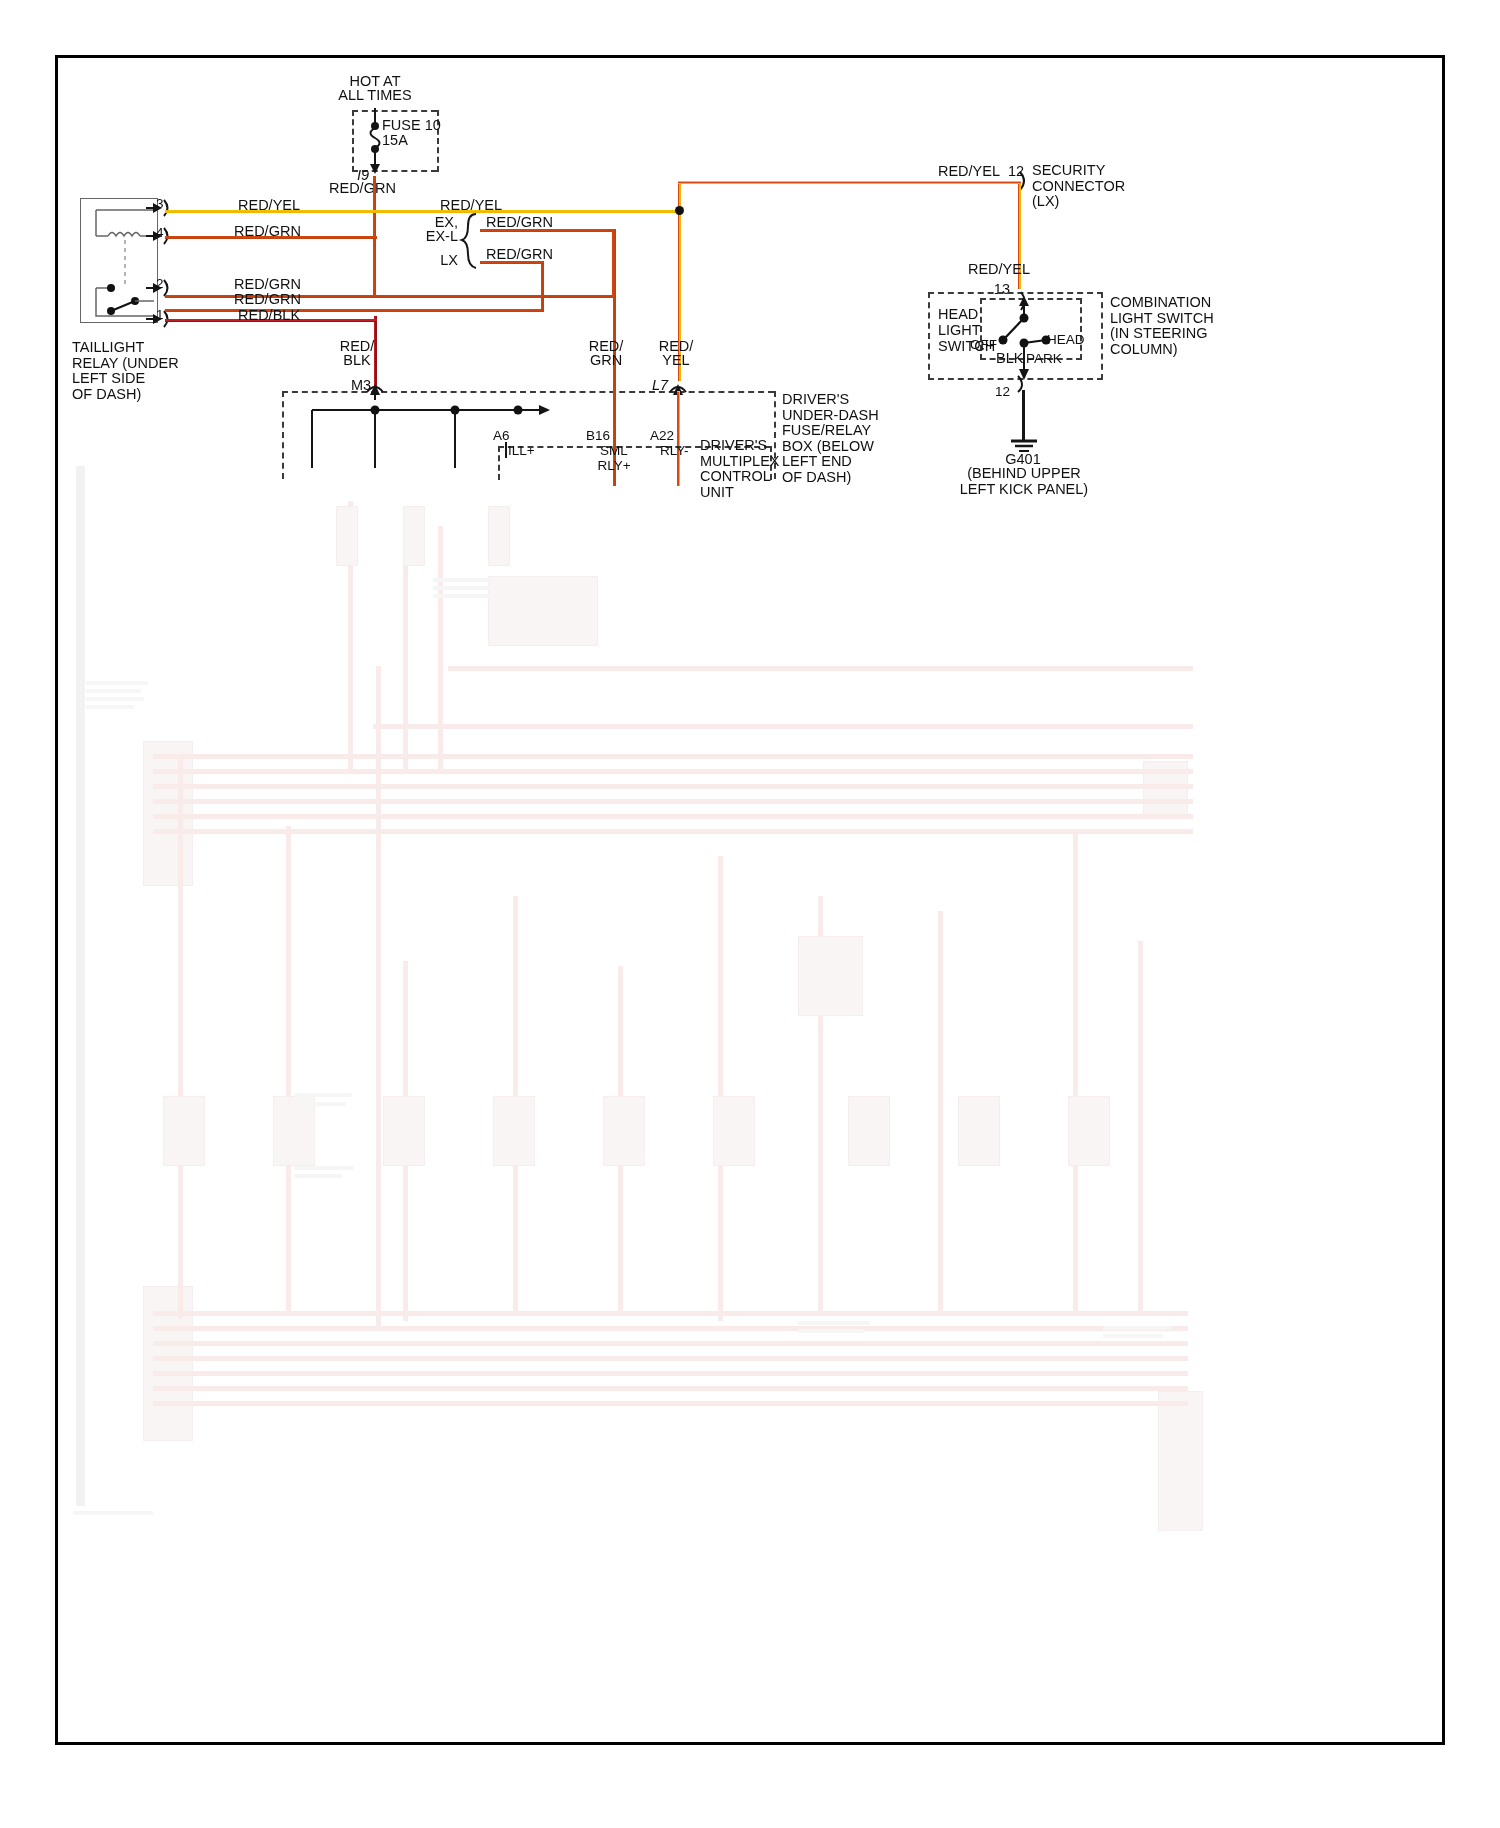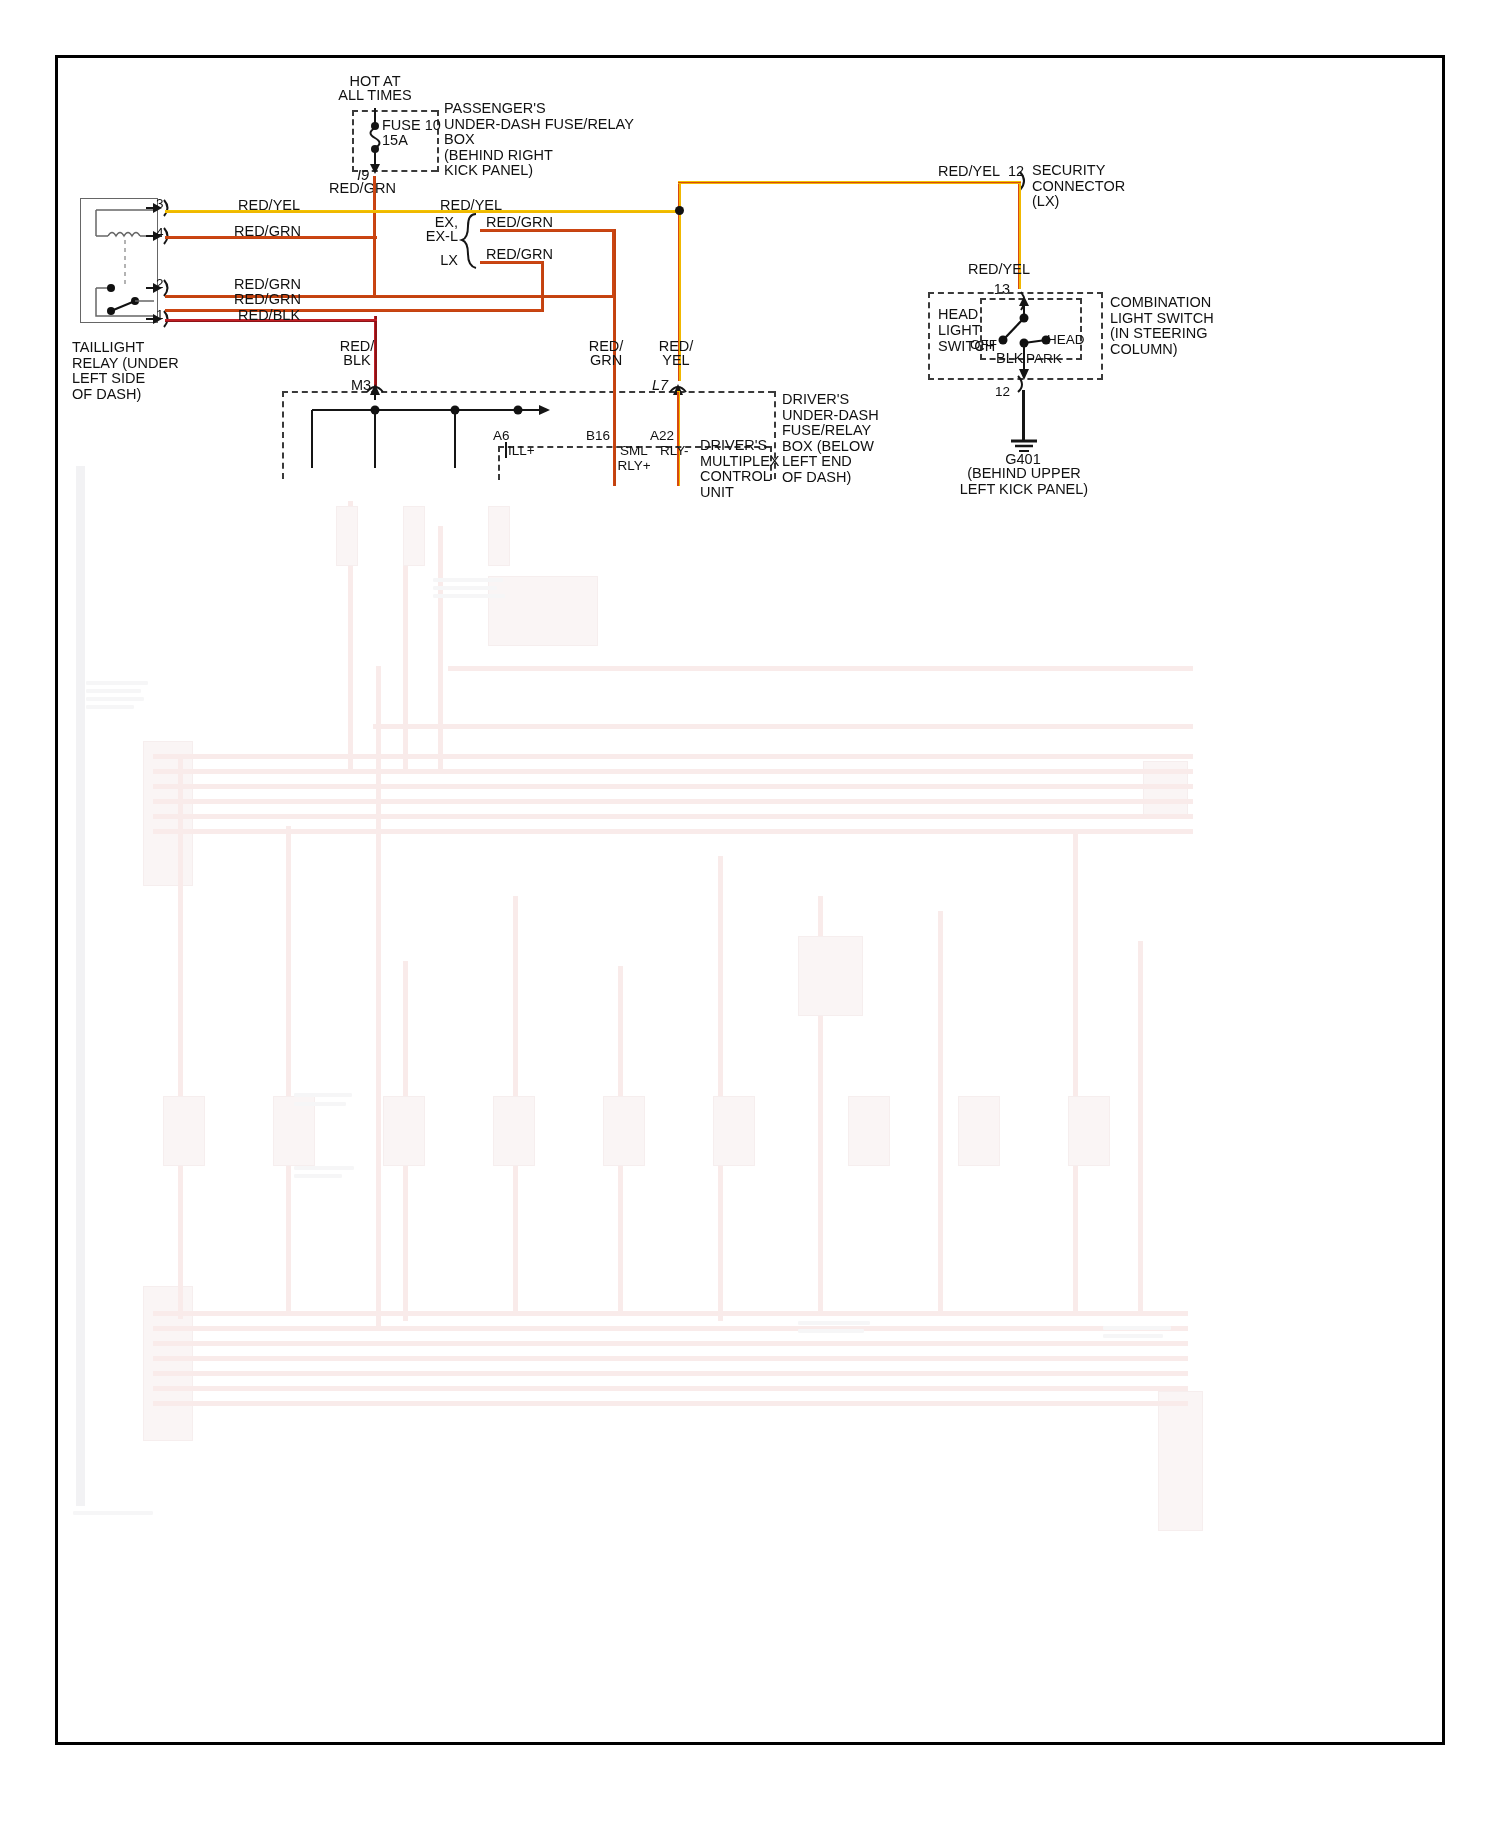--- a/index.html
+++ b/index.html
@@ -151,25 +151,20 @@
     <line x1="23" y1="2" x2="23" y2="18" stroke="#151515" stroke-width="2"></line>
     <circle cx="23" cy="20" r="4" fill="#151515"></circle>
     <path d="M23 22 q-9 5 0 10 q9 5 0 10" stroke="#151515" stroke-width="2" fill="none"></path>
     <circle cx="23" cy="43" r="4" fill="#151515"></circle>
     <line x1="23" y1="45" x2="23" y2="62" stroke="#151515" stroke-width="2"></line>
     <polygon points="23,68 18,58 28,58" fill="#151515"></polygon>
   </svg>
 
   <div class="t" style="left:382px; top:118px;">FUSE 10</div>
   <div class="t" style="left:382px; top:133px;">15A</div>
-  <div class="t" style="left:444px; top:101px;">PASSENGER'S
-UNDER-DASH FUSE/RELAY
-BOX
-(BEHIND RIGHT
-KICK PANEL)</div>
 
   <div class="t" style="left:357px; top:168px;font-style:italic;">I9</div>
   <div class="t" style="left:329px; top:181px;">RED/GRN</div>
 
   <div class="w v redgrn" style="left:373px; top:176px; height:120px;"></div>
   <div class="w v redblk" style="left:374px; top:316px; height:72px;"></div>
 
   <div class="solidbox" style="left:80px; top:198px; width:78px; height:125px;"></div>
 
   <svg style="left:80px; top:198px; width:80px; height:126px;">
@@ -385,21 +380,21 @@
 
   <div class="t" style="left:700px; top:438px;">DRIVER'S
 MULTIPLEX
 CONTROL
 UNIT</div>
 
   <div class="t sm" style="left:493px; top:428px;">A6</div>
   <div class="t sm" style="left:508px; top:443px;">ILL+</div>
 
   <div class="t sm" style="left:586px; top:428px;">B16</div>
-  <div class="t sm c" style="left:604px; top:443px; width:60px; line-height:15px;">SML
+  <div class="t sm c" style="left:584px; top:443px; width:60px; line-height:15px;">SML
 RLY+</div>
 
   <div class="t sm" style="left:650px; top:428px;">A22</div>
   <div class="t sm" style="left:660px; top:443px;">RLY-</div>
 
   <div class="solidline" style="left:505px; top:442px; width:2px; height:16px; background:#151515;"></div>
 
 </div>
 
 </body></html>

